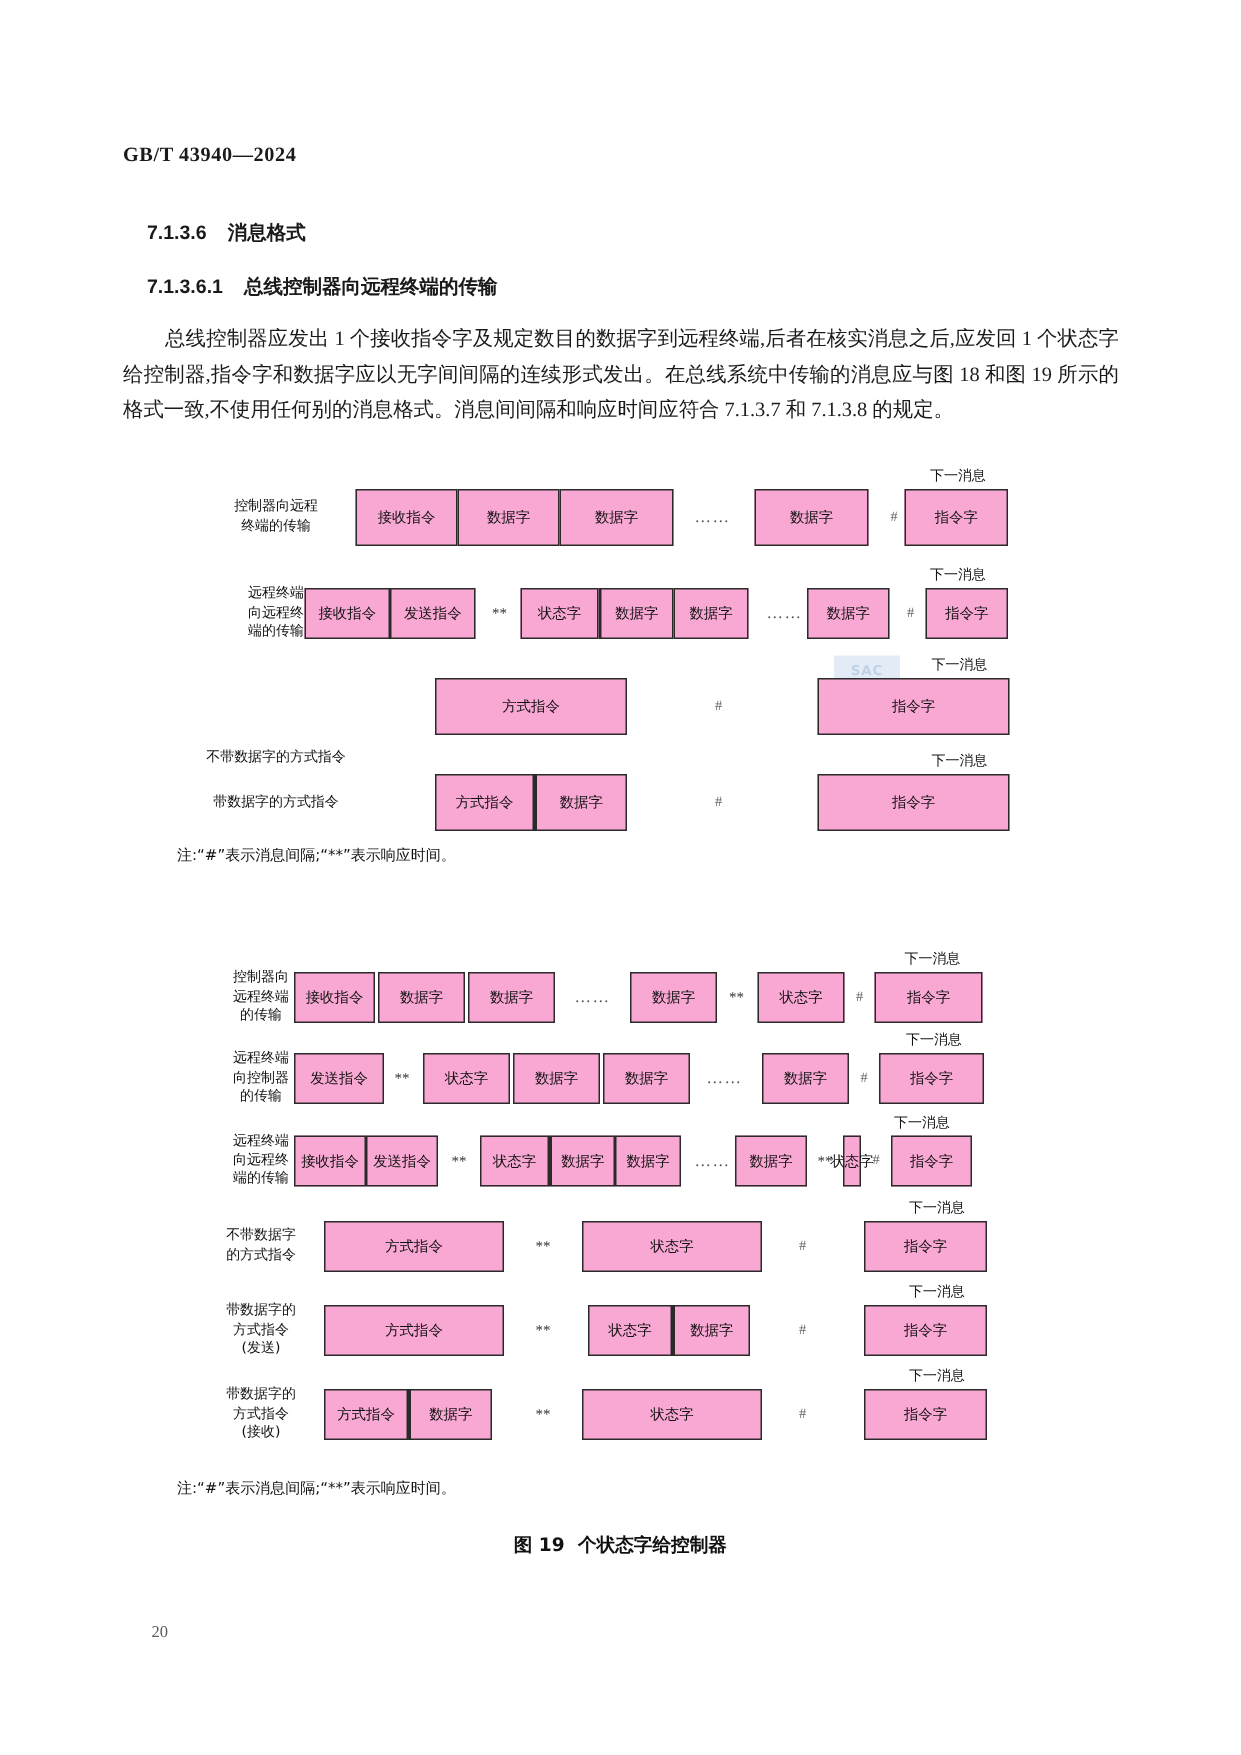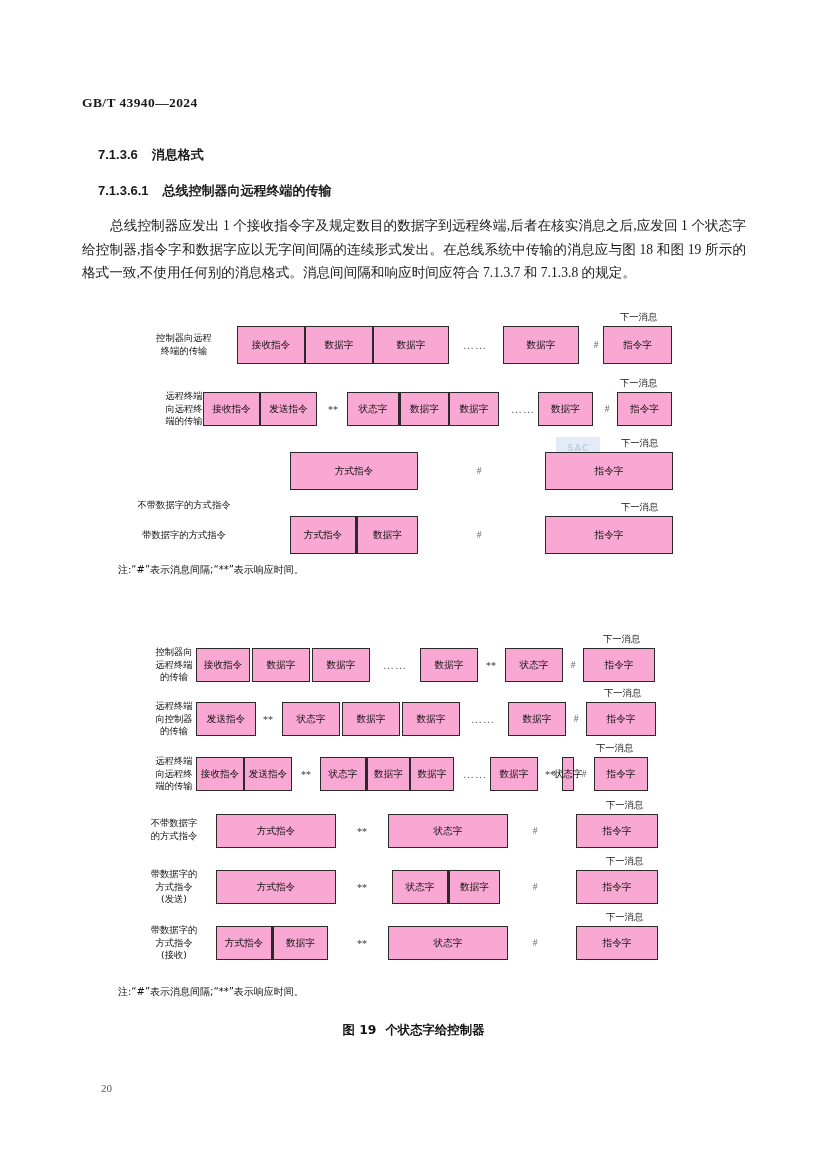--- a/index.html
+++ b/index.html
@@ -227,21 +227,21 @@
         <div class="bx" style="left: 410px; top: 757px; width: 44px; height: 34px;">数据字</div>
         <div class="sym dots" style="left: 456px; top: 757px; width: 38px; height: 34px;">……</div>
         <div class="bx" style="left: 490px; top: 757px; width: 48px; height: 34px;">数据字</div>
         <div class="sym star" style="left: 540px; top: 757px; width: 20px; height: 34px;">**</div>
         <div class="bx" style="left: 562px; top: 757px; width: 12px; height: 34px;">状态字</div>
         <div class="sym hash" style="left: 578px; top: 757px; width: 12px; height: 34px;">#</div>
         <div class="bx" style="left: 594px; top: 757px; width: 54px; height: 34px;">指令字</div>
         <div class="nextmsg" style="left: 596px; top: 742px;">下一消息</div>
       </div>
       <div class="frow">
-        <div class="rlabel" style="left: 138px; width: 72px; top: 818.4px; font-family: Liberation Mono, monospace;">
+        <div class="rlabel" style="left: 138px; width: 72px; top: 818.4px;">
           <div>不带数据字</div>
           <div>的方式指令</div>
         </div>
         <div class="bx" style="left: 216px; top: 814px; width: 120px; height: 34px;">方式指令</div>
         <div class="sym star" style="left: 352px; top: 814px; width: 20px; height: 34px;">**</div>
         <div class="bx" style="left: 388px; top: 814px; width: 120px; height: 34px;">状态字</div>
         <div class="sym hash" style="left: 528px; top: 814px; width: 14px; height: 34px;">#</div>
         <div class="bx" style="left: 576px; top: 814px; width: 82px; height: 34px;">指令字</div>
         <div class="nextmsg" style="left: 606px; top: 799px;">下一消息</div>
       </div>

